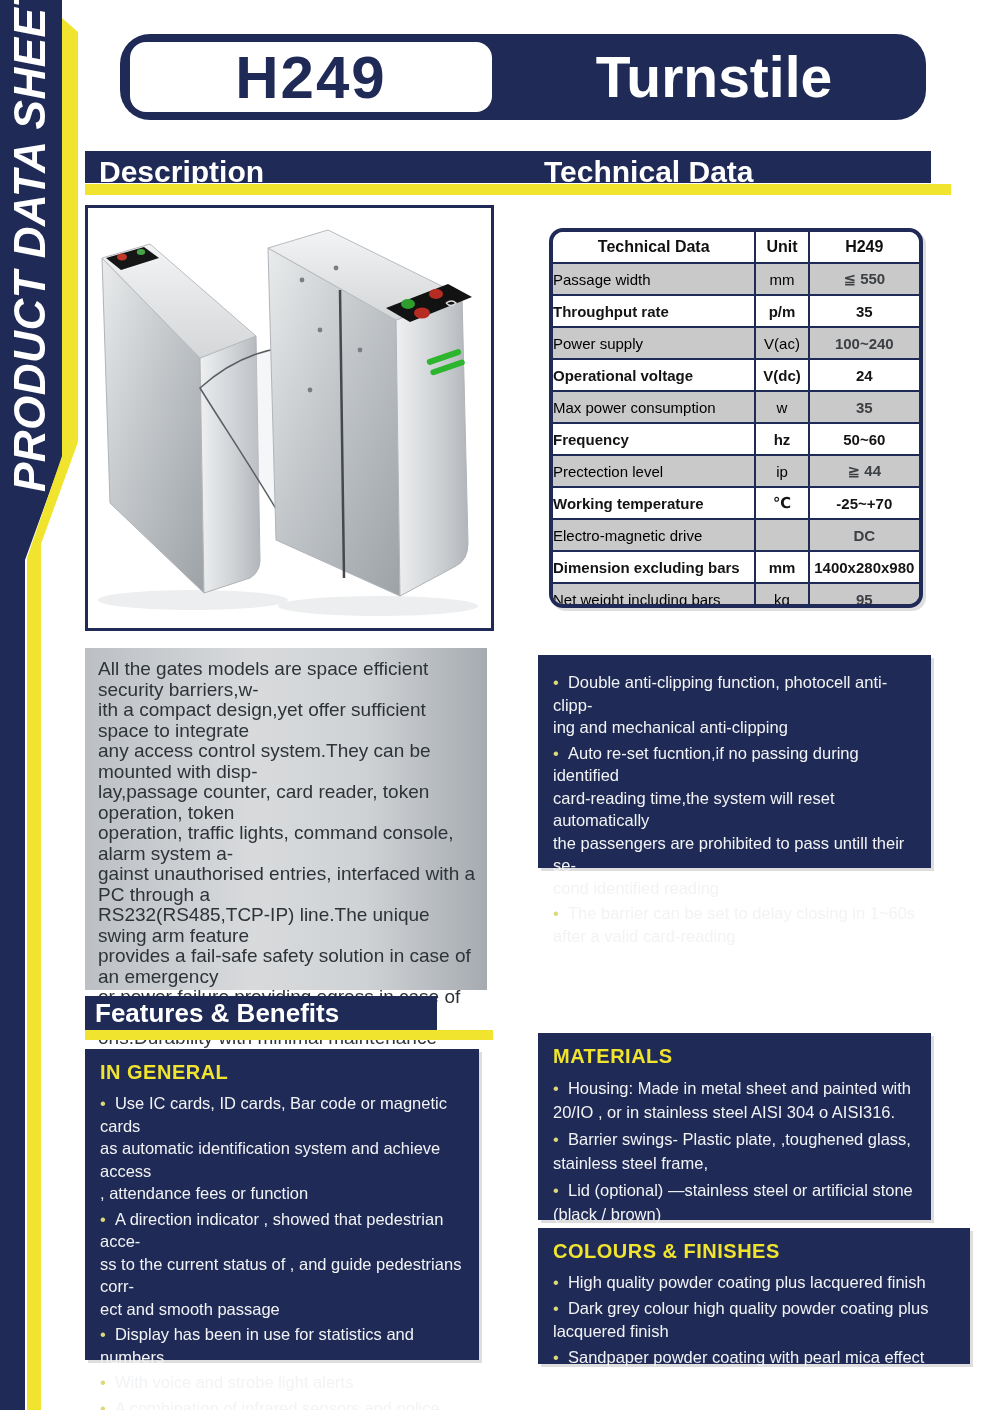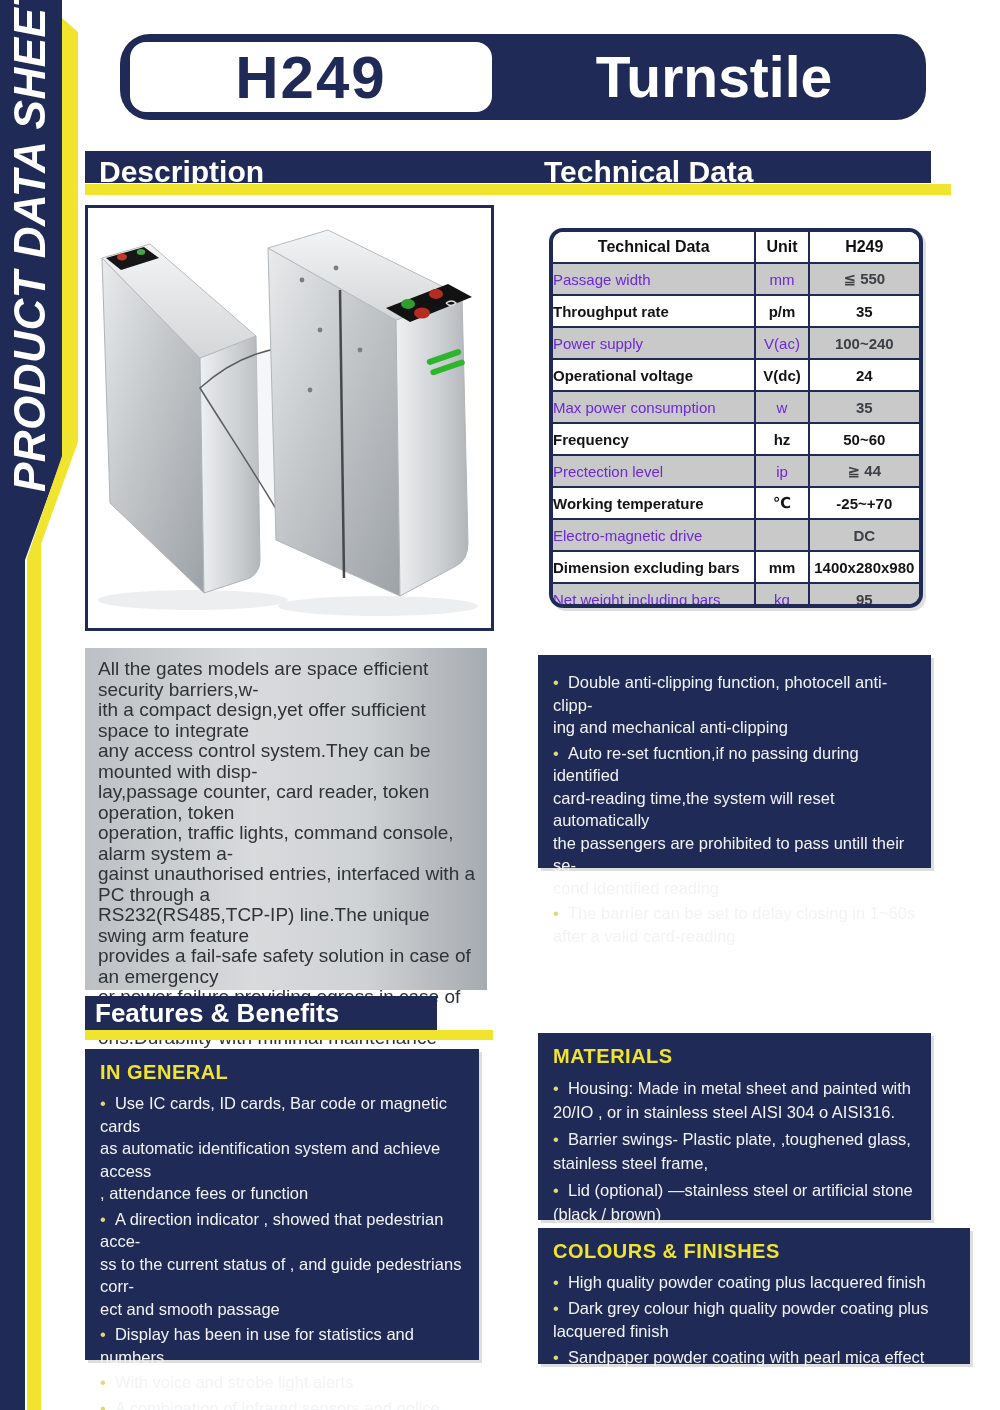--- a/index.html
+++ b/index.html
@@ -68,21 +68,21 @@
   table.tech{border-collapse:collapse;width:100%;height:100%;table-layout:fixed;
              font-family:"Liberation Sans","DejaVu Sans",sans-serif;}
   table.tech td{font-size:15px;height:30px;padding:0;}
   table.tech col.c-name{width:198px;} table.tech col.c-unit{width:52px;} table.tech col.c-val{width:108px;}
   td.name{padding-left:11px;text-align:left;}
   td.unit,td.val{text-align:center;}
   td.unit{border-left:2.5px solid #1f2b56;border-right:2.5px solid #1f2b56;}
   tr.hdr td{font-weight:bold;color:#101010;font-size:16px;background:#fff;}
   tr.hdr td.name{text-align:center;padding-left:0;}
   tr + tr td{border-top:2.5px solid #1f2b56;}
-  tr.gray td{background:#c9c9c9;color:#6d28d9;}
+  tr.gray td{background:#c9c9c9;color:#000000;}
   tr.white td{background:#ffffff;color:#141414;font-weight:bold;}
   tr.gray td.val{font-weight:bold;color:#3c4044;}
 </style>
 </head>
 <body>
 
 <div class="page">
 
   <div class="side-navy"></div>
   <div class="side-yellow"></div>

